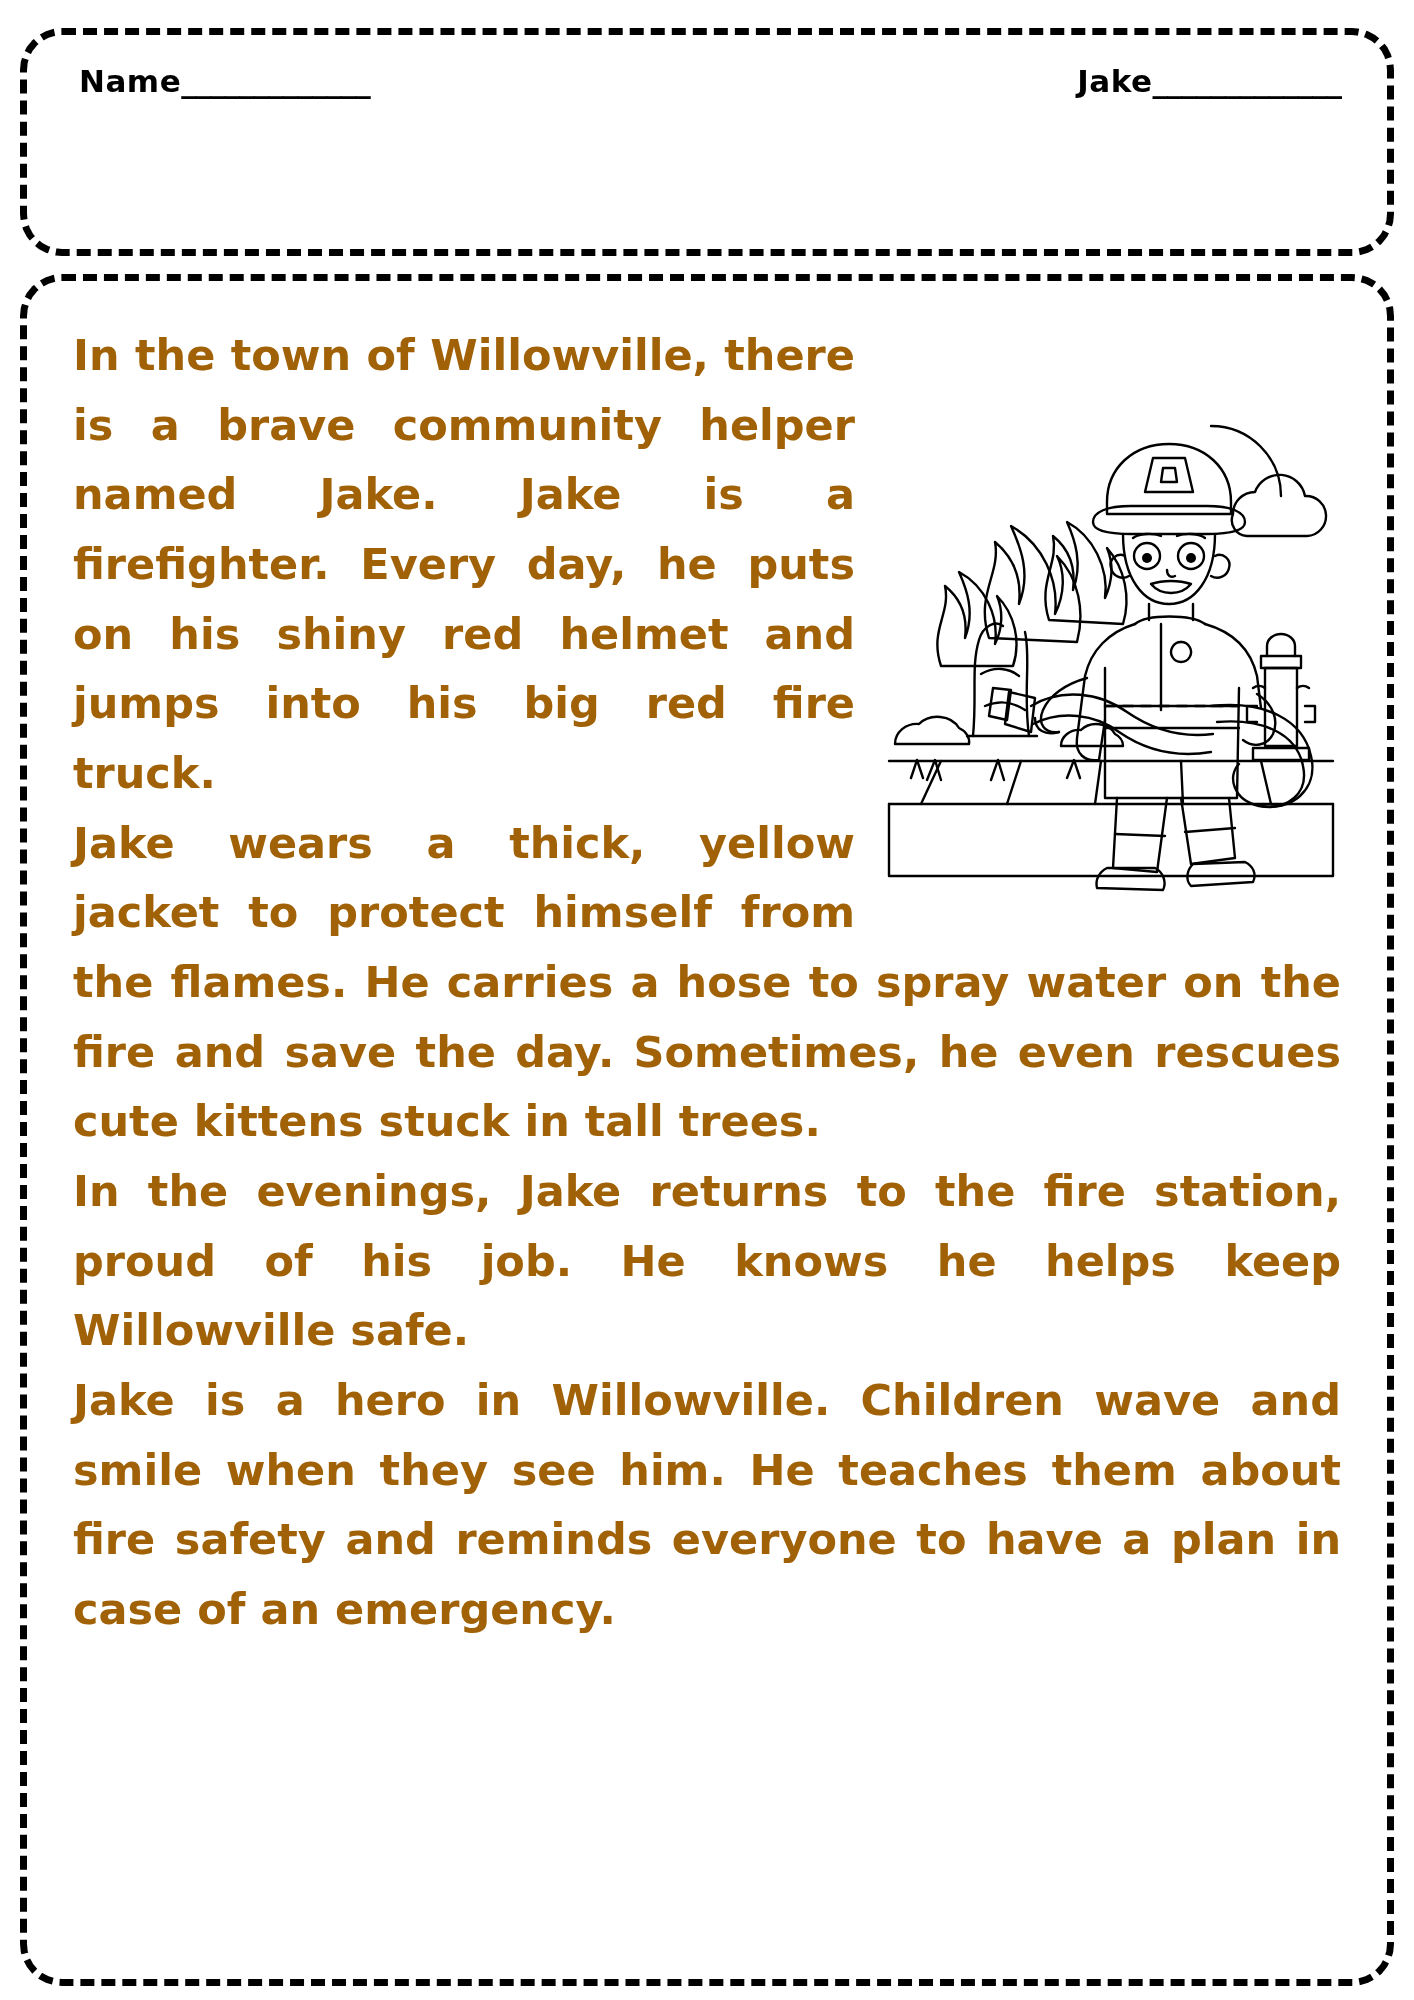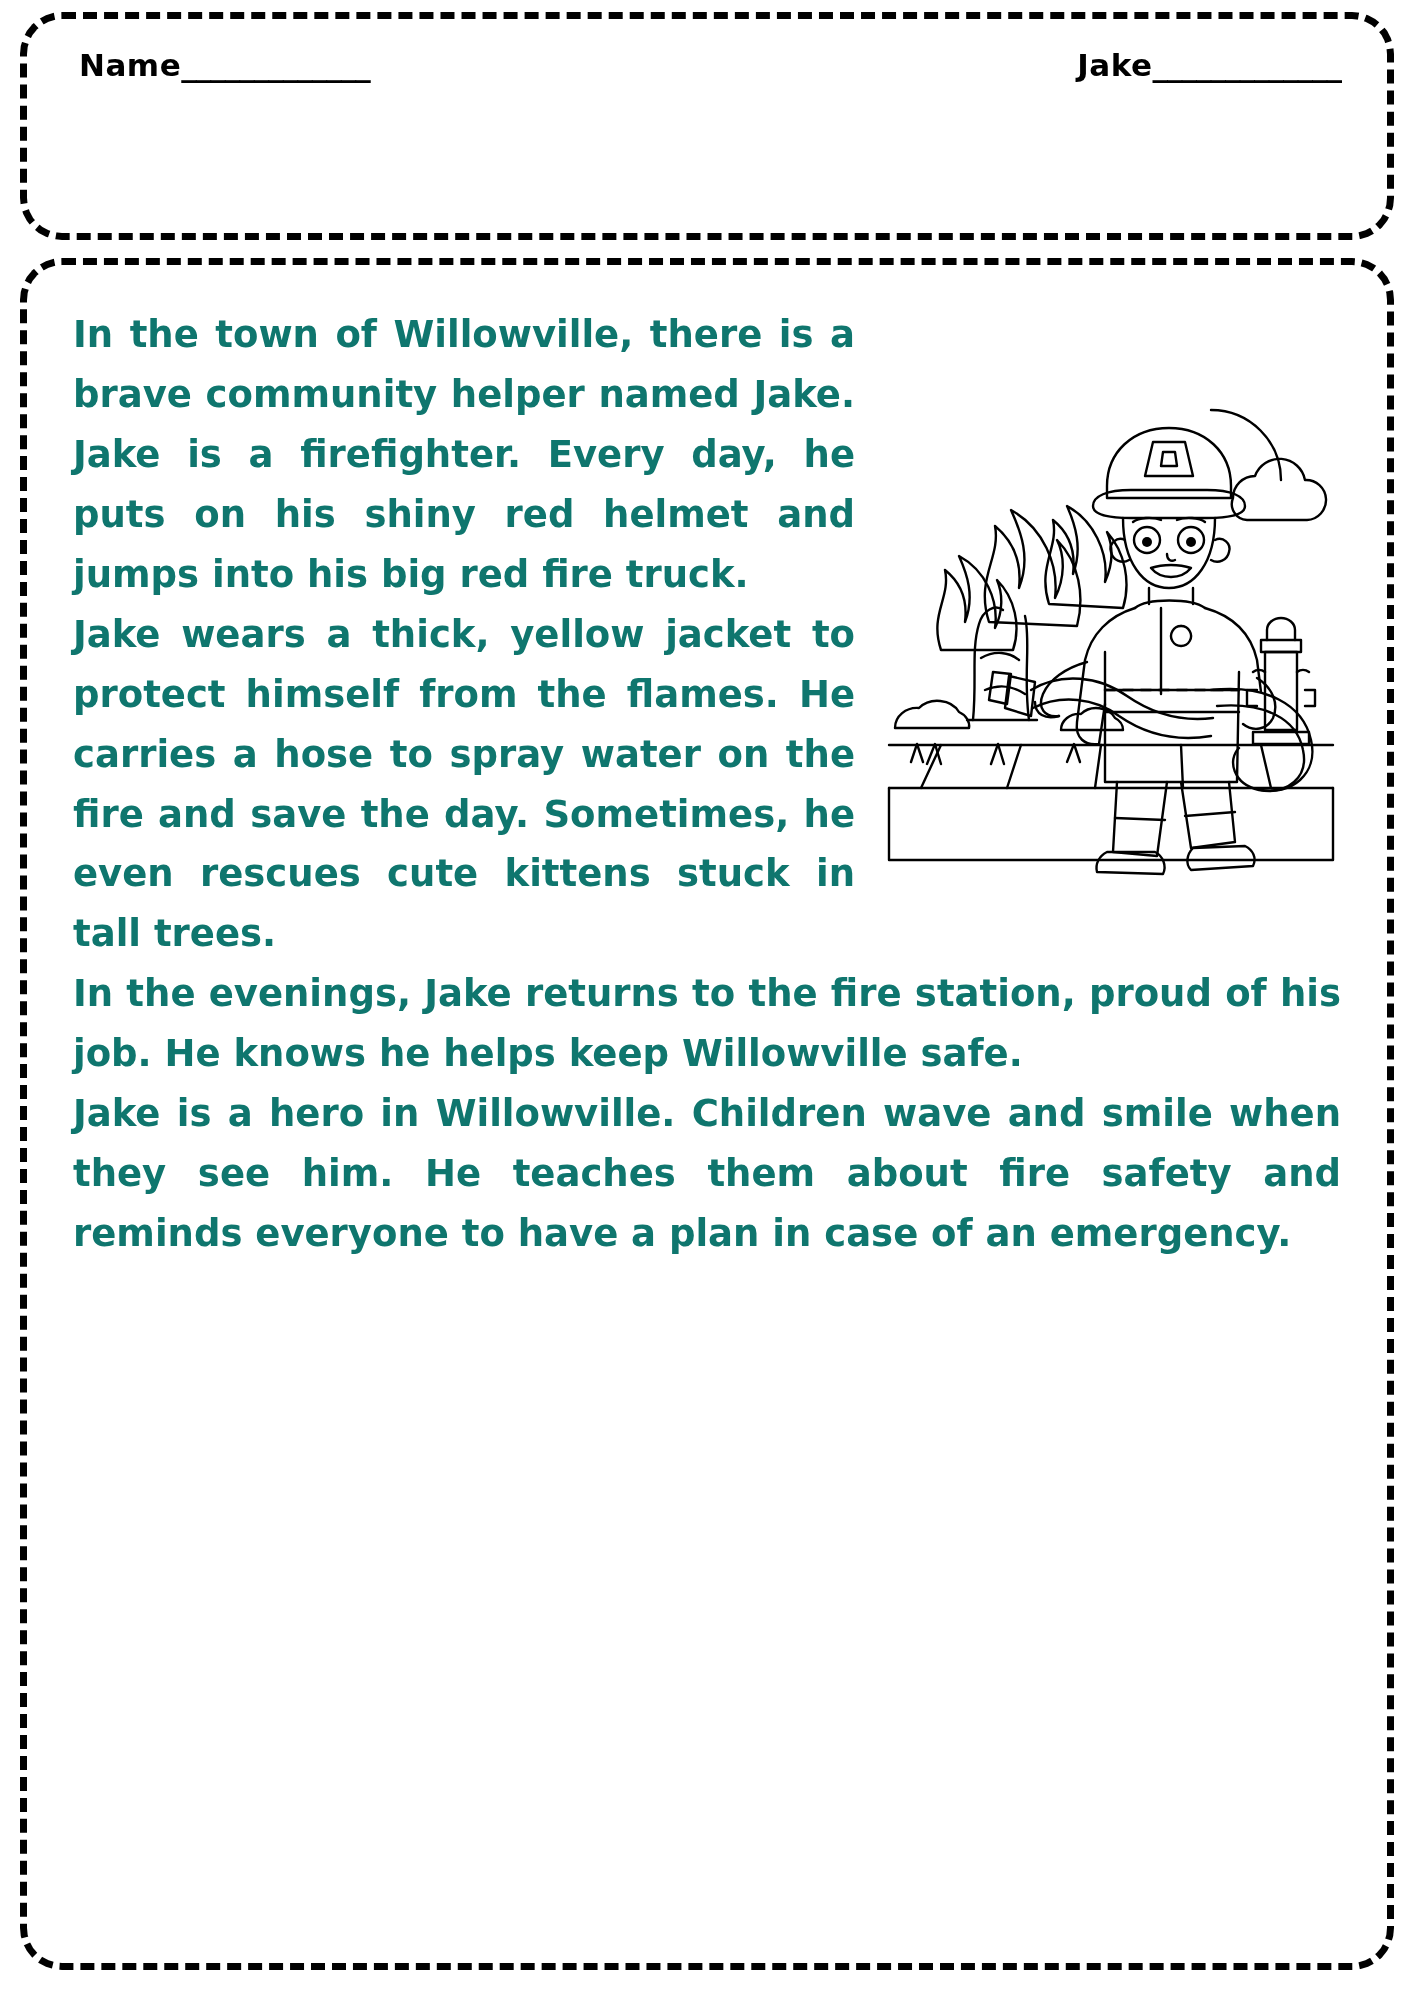--- a/index.html
+++ b/index.html
@@ -13,21 +13,21 @@
     font-family: "DejaVu Sans", sans-serif;
     color: #000000;
     overflow: hidden;
   }
 
   .page {
     position: relative;
     width: 1414px;
     height: 2000px;
     box-sizing: border-box;
-    padding: 12px 14px;
+    padding: 28px 14px;
   }
 
   
   .header-box {
     position: relative;
     box-sizing: border-box;
     width: 1374px;
     height: 228px;
     margin: 0 auto;
     border: 7px dashed #000000;
@@ -84,25 +84,25 @@
     border: 7px dashed #000000;
     border-radius: 42px;
     background: #ffffff;
     padding: 40px 46px 20px 46px;
     overflow: hidden;
   }
 
   .passage {
     font-family: "DejaVu Sans", sans-serif;
     font-weight: 700;
-    font-size: 37px;
+    font-size: 43px;
     line-height: 1.62;
     text-align: justify;
     text-justify: inter-word;
-    color: #0f766e;
+    color: #a16207;
   }
 
   .passage p {
     margin: 0;
   }
 
   
   .illustration {
     float: right;
     width: 460px;

